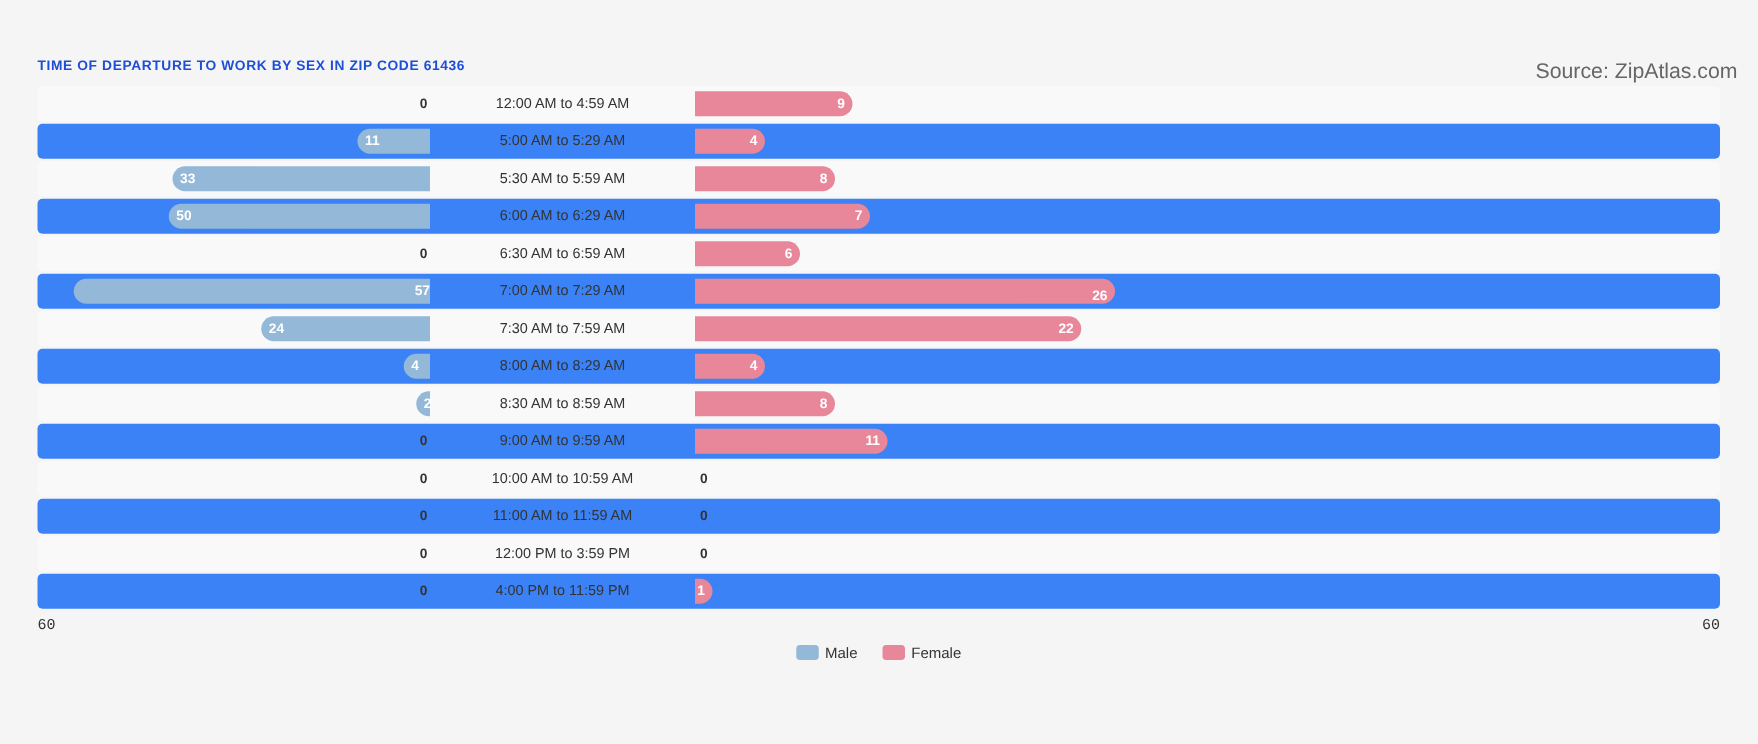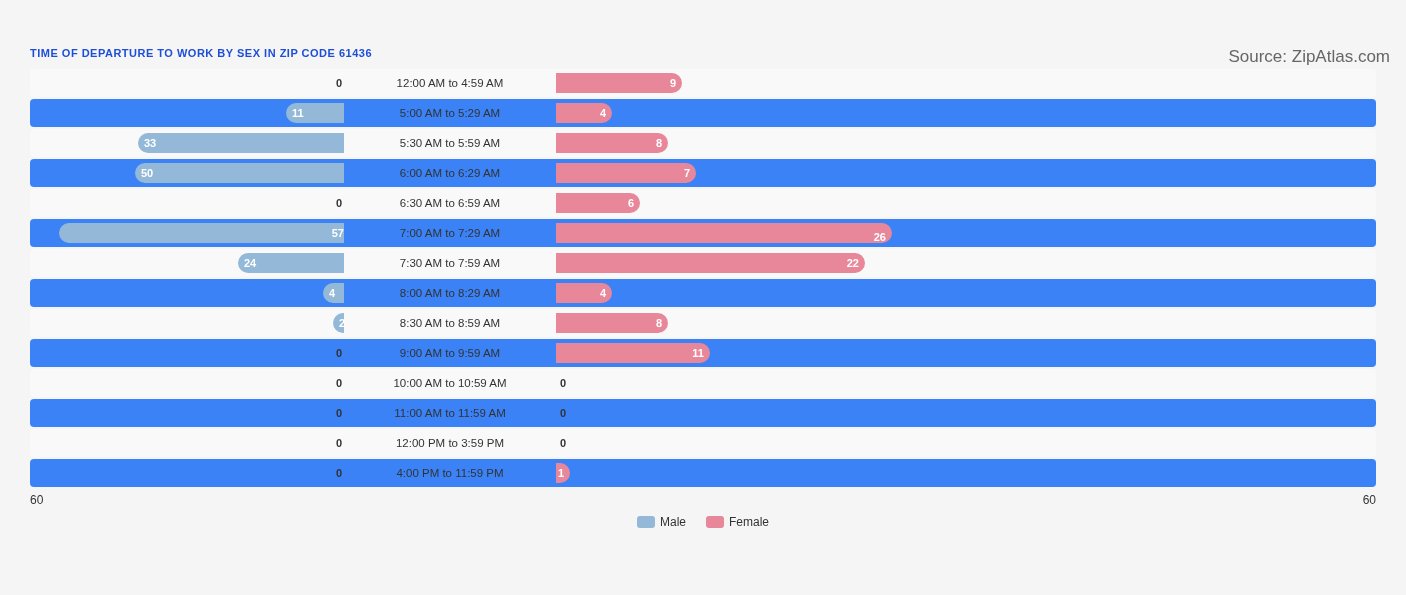--- a/index.html
+++ b/index.html
@@ -99,20 +99,21 @@
     .female-label {
       font-size: 11px;
       font-weight: bold;
       color: #fff;
       padding-right: 6px;
       white-space: nowrap;
     }
     .axis-row {
       display: flex;
       margin-top: 6px;
+      font-family: Liberation Mono, monospace;
     }
     .axis-left {
       width: 320px;
       display: flex;
       justify-content: flex-start;
       padding-left: 0;
     }
     .axis-right {
       flex: 1;
       display: flex;
@@ -219,21 +220,21 @@
         </div>
         <div class="center-label">7:00 AM to 7:29 AM</div>
         <div class="right-section">
           <div class="female-bar" style="width: 336px; align-items: flex-end;">
             <span class="female-label">26</span>
           </div>
         </div>
       </div>
       <div class="bar-row">
         <div class="left-section">
-          <div class="male-bar" style="width: 106px;">
+          <div class="male-bar" style="width: 135px;">
             <span class="male-label">24</span>
           </div>
         </div>
         <div class="center-label">7:30 AM to 7:59 AM</div>
         <div class="right-section">
           <div class="female-bar" style="width: 309px;">
             <span class="female-label">22</span>
           </div>
         </div>
       </div>

